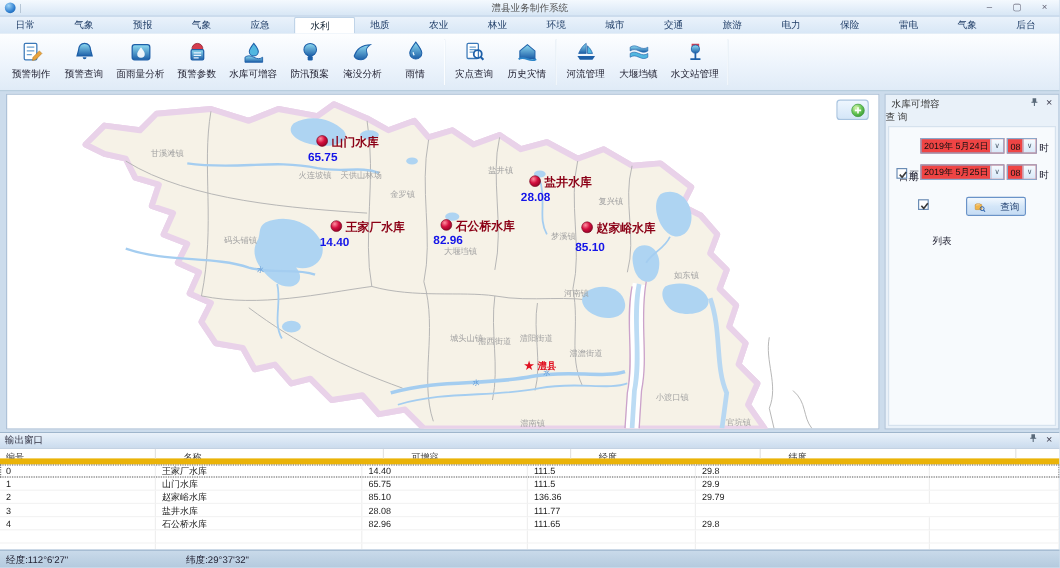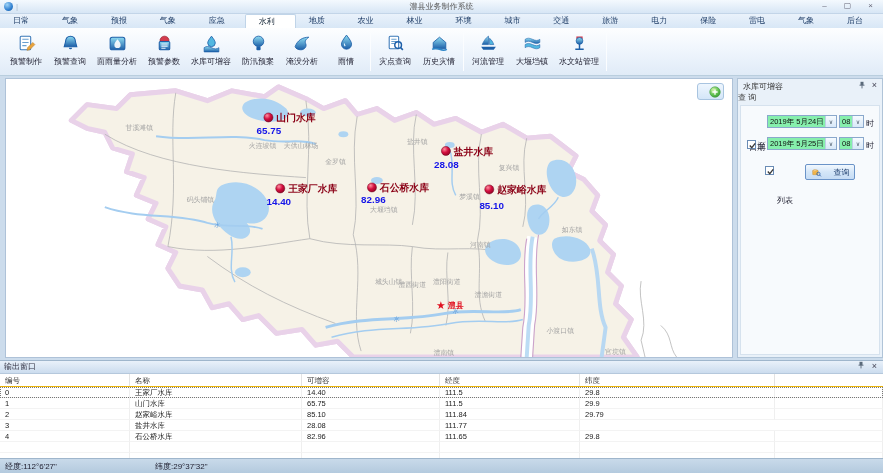--- a/index.html
+++ b/index.html
@@ -48,22 +48,22 @@
   
   .dock { position:absolute; left:737px; top:78px; width:146px; height:280px;
     background:#e9f1f9; border:1px solid #b0c4d8; font-size:8px; }
   .dock-title { position:absolute; left:5px; top:2px; color:#333; }
   .dock-sub { position:absolute; left:0; top:13px; color:#333; }
   .dock-pin { position:absolute; right:16px; top:2px; width:8px; height:8px; }
   .dock-x { position:absolute; right:5px; top:1px; color:#445; font-size:9px; }
   .dock-body { position:absolute; left:2px; right:2px; top:26px; bottom:2px;
     background:#f7fafd; border:1px solid #d6e2ee; }
   .fldlabel { position:absolute; color:#223; }
-  .sel { position:absolute; height:13px; background:#86efac; border:1px solid #8aa8cc;
-    display:flex; align-items:center; font-size:7.5px; padding-left:2px; color:#111; }
+  .sel { position:absolute; height:13px; background:#ef4444; border:1px solid #8aa8cc;
+    display:flex; align-items:flex-end; font-size:7.5px; padding-left:2px; color:#111; }
   .sel .arr { margin-left:auto; width:11px; height:100%;
     background:linear-gradient(#f6fbff,#d8e8f8); border-left:1px solid #bdd0e6;
     display:flex; align-items:center; justify-content:center; font-size:6px; color:#456; }
   .cbx { position:absolute; width:9px; height:9px; background:#fff; border:1px solid #6a8cb5; }
   .cbx svg { width:9px; height:9px; display:block; }
   .qbtn { position:absolute; left:64px; top:58px; width:50px; height:16px;
     background:linear-gradient(#f2f8fe,#d4e6f8 50%,#c6dcf4); border:1px solid #6a93c8;
     border-radius:2px; display:flex; align-items:center; justify-content:center; gap:12px;
     color:#1a3a6b; }
   .qbtn svg { width:11px; height:11px; }
@@ -72,21 +72,21 @@
   .outwin { position:absolute; left:0; top:360px; width:883px; height:98px;
     background:#fff; border-top:1px solid #9fb6cc; }
   .outhdr { height:13px; background:linear-gradient(#e9f1fa,#cbdcee);
     border-bottom:1px solid #b5c8dc; display:flex; padding:0 4px;
     color:#334; }
   .outhdr .sp { flex:1; }
   .outhdr svg { width:8px; height:8px; margin-right:7px; }
   .outhdr .ox { color:#445; font-size:9px; margin-right:2px; }
   .otable { position:absolute; left:0; top:13px; right:0; bottom:0; overflow:hidden; }
   .trow { display:flex; height:11px; line-height:11px; font-size:7.5px; color:#222; }
-  .trow.hdr { height:13px; line-height:13px; border-bottom:1px solid #eab308; color:#333; }
+  .trow.hdr { height:13px; line-height:13px; border-bottom:5px solid #eab308; color:#333;gap:18px; }
   .trow.sel0 { outline:1px dotted #777; outline-offset:-1px; }
   .tcell { padding-left:5px; border-right:1px solid #e3e3e3; overflow:hidden; white-space:nowrap; }
   .trow:not(.hdr) .tcell { border-right:1px solid #efefef; border-bottom:1px solid #f3f3f3; }
   .c0{width:130px;} .c1{width:172px;} .c2{width:138px;} .c3{width:140px;} .c4{width:195px;} .c5{flex:1; border-right:none;}
 
   
   .statusbar { position:absolute; left:0; top:458px; width:883px; height:15px;
     background:linear-gradient(#c9daea,#b4cade); border-top:1px solid #9fb6cc;
     display:flex; align-items:center; color:#223; }
   .statusbar .s1 { margin-left:5px; width:150px; }
@@ -458,21 +458,21 @@
         <div class="tcell c1">山门水库</div>
         <div class="tcell c2">65.75</div>
         <div class="tcell c3">111.5</div>
         <div class="tcell c4">29.9</div>
         <div class="tcell c5"></div>
       </div>
       <div class="trow">
         <div class="tcell c0">2</div>
         <div class="tcell c1">赵家峪水库</div>
         <div class="tcell c2">85.10</div>
-        <div class="tcell c3">111.84</div>
+        <div class="tcell c3">136.36</div>
         <div class="tcell c4">29.79</div>
         <div class="tcell c5"></div>
       </div>
       <div class="trow">
         <div class="tcell c0">3</div>
         <div class="tcell c1">盐井水库</div>
         <div class="tcell c2">28.08</div>
         <div class="tcell c3">111.77</div>
         <div class="tcell c5"></div>
       </div>

